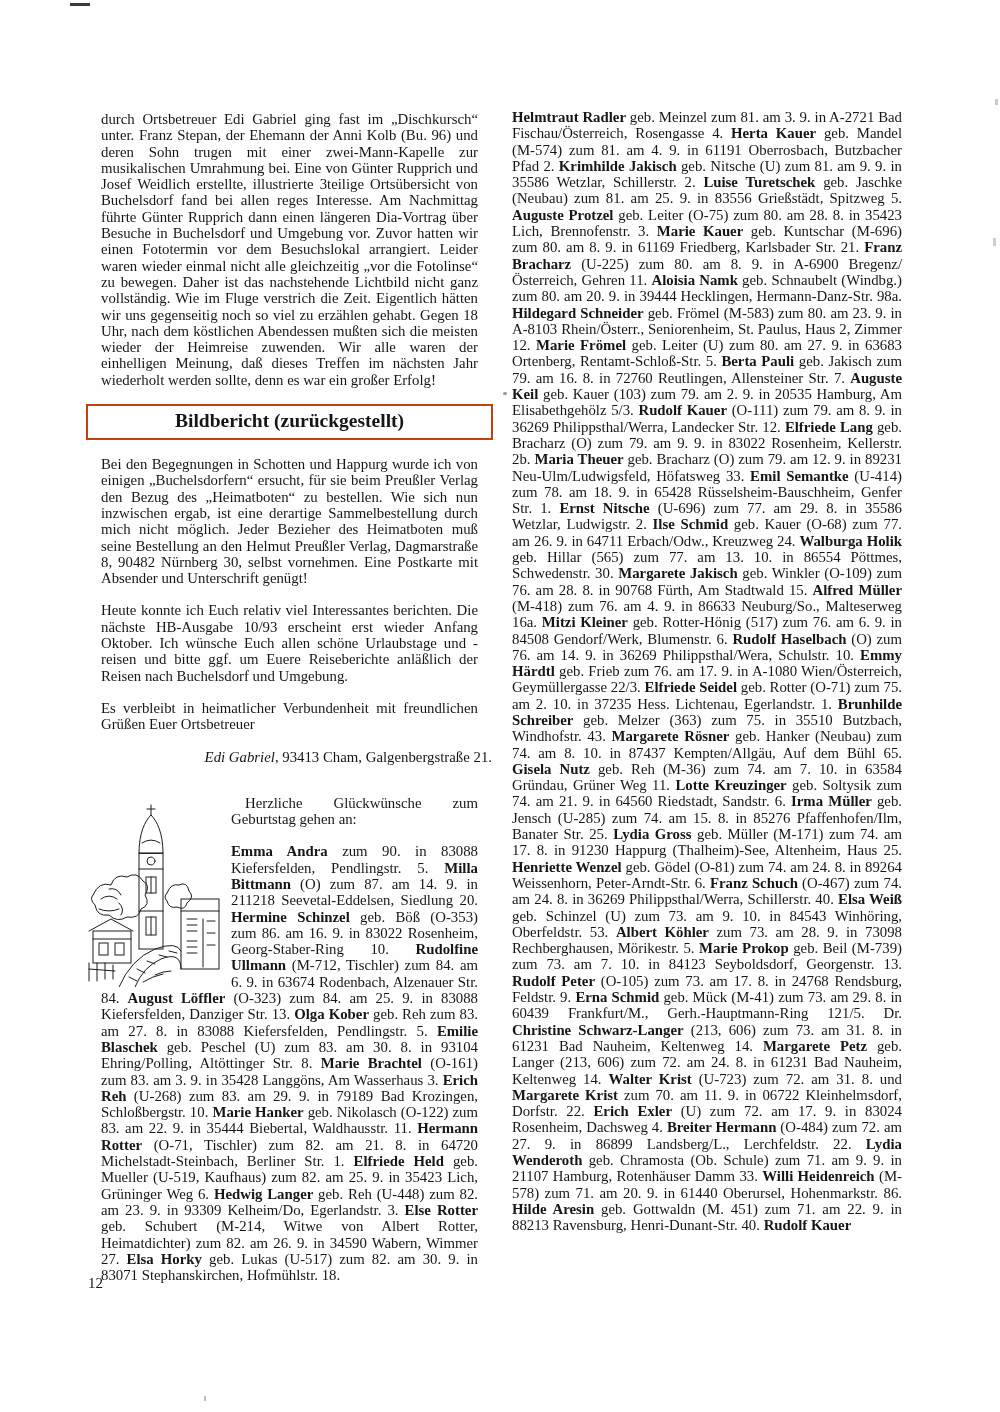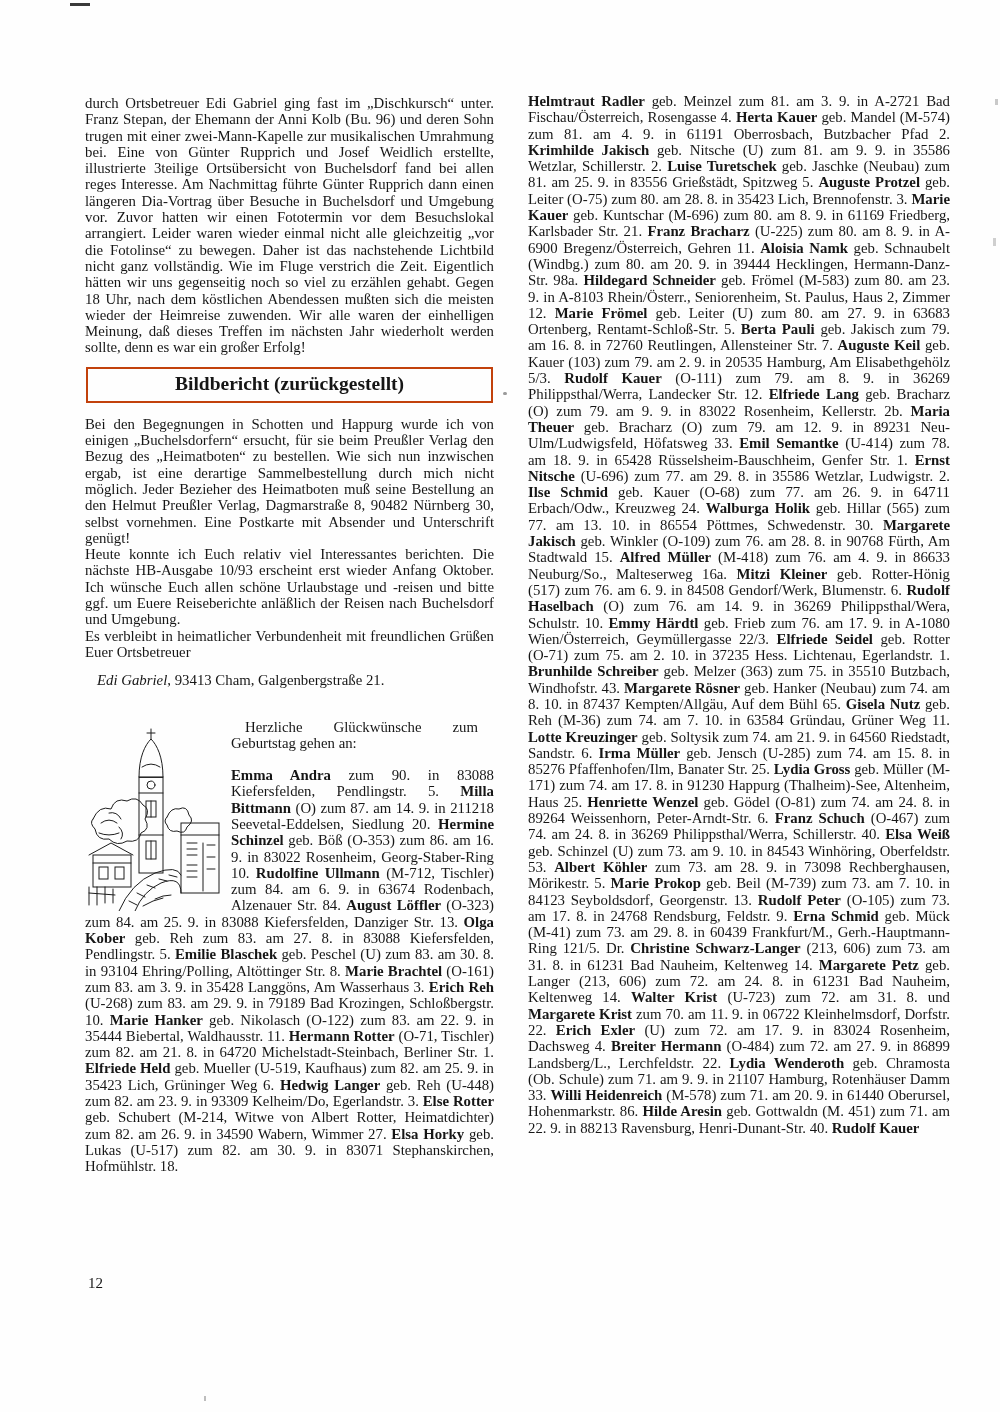--- a/index.html
+++ b/index.html
@@ -7,33 +7,33 @@
     position:relative;
     width:1000px;height:1412px;
     margin:0 auto;
     background:#fefefe;
     font-family:"Liberation Serif", serif;
     color:#161616;
     overflow:hidden;
   }
   .col{position:absolute;font-size:14.8px;line-height:16.3px;}
   .col-left{left:85px;top:95px;width:409px;}
-  .col-right{left:528px;top:93px;width:422px;}
-  p.body-text{margin:0;text-align:justify;hyphens:auto;-webkit-hyphens:auto;}
+  .col-right{left:496px;top:93px;width:422px;}
+  p.body-text{margin:16px;text-align:justify;hyphens:auto;-webkit-hyphens:auto;}
   .box-header{
     border:2px solid #c2410c;
     margin:11px 1px 13px 1px;
     padding:4px 2px 6px 2px;
     text-align:center;
     font-weight:bold;
     font-size:19.5px;
     line-height:22px;
   }
   .section-heading{font-weight:bold;font-size:15px;margin:2px 0 0 0;}
-  .signature-line{margin:12px;padding-right:2px;}
+  .signature-line{margin:0;text-align:right;padding-right:2px;}
   .signature-line i{font-style:italic;}
   .liebau{margin-top:30px;}
   .sketch{
     float:left;
     width:136px;height:188px;
     margin:4px 10px 2px 0;
   }
   .liebau-heading{
     font-weight:bold;
     font-size:15.5px;

